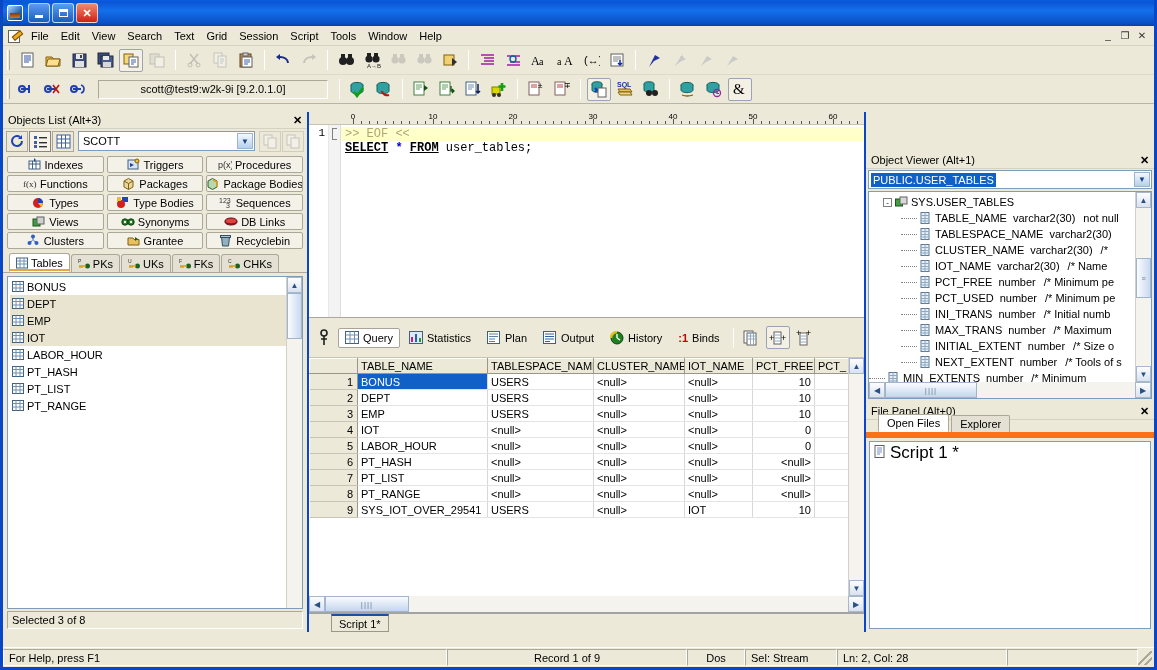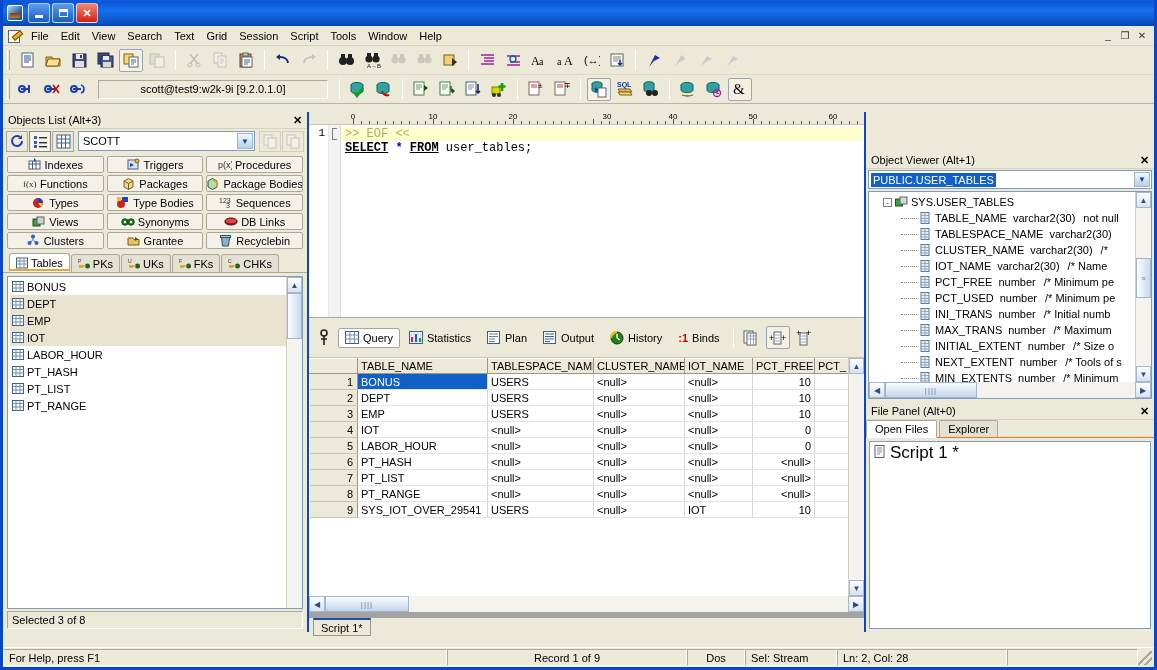--- a/index.html
+++ b/index.html
@@ -312,21 +312,21 @@
     font-size:11px; color:#000;
   }
   table.grid td.rn {
     background:#ece9d8; text-align:right; border-right:1px solid #9a968a;
     border-bottom:1px solid #c8c4b8; color:#000; padding-right:4px;
   }
   table.grid td.num { text-align:right; }
   table.grid td.cellsel { background:#1060c8; color:#fff; }
   .tabbar-bottom {
     height:20px; background:#ece9d8; display:flex; align-items:flex-start;
-    padding-left:4px; border-top:6px solid #a3a3a3;
+    padding-left:22px; border-top:2px solid #a3a3a3;
   }
   .scripttab {
     height:18px; padding:0 7px; background:#ece9d8;
     border:1px solid #9a968a; border-top:2px solid #1a4ea8;
     display:flex; align-items:center; font-size:11px; cursor:default;
   }
 
   
   .right-panel {
     width: 288px; flex:none; background:#ece9d8;
@@ -357,22 +357,22 @@
   }
   .tnode .dashes {
     width:16px; border-top:1px dotted #808080; height:1px; margin-right:2px; flex:none;
   }
   .tnode .tico { width:13px; height:13px; margin-right:3px; flex:none; }
   .tnode .tname { font-weight:normal; }
   .tnode .ttype { margin-left:6px; }
   .tnode .tcom { margin-left:8px; color:#000; }
 
   .fp-tabs {
-    height:18px; display:flex; align-items:center; padding-left:0;
-    border-bottom:1px solid #f97316;
+    height:18px; display:flex; align-items:flex-end; padding-left:12px;
+    border-bottom:6px solid #f97316;
   }
   .fptab {
     height:17px; padding:0 8px; background:#e4e1d4;
     border:1px solid #aca899; border-bottom:none; border-radius:2px 2px 0 0;
     font-size:11px; display:flex; align-items:center; cursor:default; margin-right:2px;
   }
   .fptab.active { background:#fff; border-bottom:1px solid #fff; height:18px; }
   .fp-list {
     flex:1; margin:3px 3px 3px 3px; background:#fff; border:1px solid #7f9db9;
     padding:3px 0 0 4px; overflow:hidden;
@@ -1024,21 +1024,21 @@
       <div class="lp-status">Selected 3 of 8</div>
     </div>
 
     <div class="center">
 
       <div class="editor-zone">
         <div class="ruler">
           <span class="rk" style="left:44px">0</span>
           <span class="rk" style="left:124px">10</span>
           <span class="rk" style="left:204px">20</span>
-          <span class="rk" style="left:298px">30</span>
+          <span class="rk" style="left:284px">30</span>
           <span class="rk" style="left:364px">40</span>
           <span class="rk" style="left:444px">50</span>
           <span class="rk" style="left:524px">60</span>
           <span id="ruler-ticks"><span class="tick maj" style="left:44px"></span><span class="tick" style="left:52px"></span><span class="tick" style="left:60px"></span><span class="tick" style="left:68px"></span><span class="tick" style="left:76px"></span><span class="tick" style="left:84px"></span><span class="tick" style="left:92px"></span><span class="tick" style="left:100px"></span><span class="tick" style="left:108px"></span><span class="tick" style="left:116px"></span><span class="tick maj" style="left:124px"></span><span class="tick" style="left:132px"></span><span class="tick" style="left:140px"></span><span class="tick" style="left:148px"></span><span class="tick" style="left:156px"></span><span class="tick" style="left:164px"></span><span class="tick" style="left:172px"></span><span class="tick" style="left:180px"></span><span class="tick" style="left:188px"></span><span class="tick" style="left:196px"></span><span class="tick maj" style="left:204px"></span><span class="tick" style="left:212px"></span><span class="tick" style="left:220px"></span><span class="tick" style="left:228px"></span><span class="tick" style="left:236px"></span><span class="tick" style="left:244px"></span><span class="tick" style="left:252px"></span><span class="tick" style="left:260px"></span><span class="tick" style="left:268px"></span><span class="tick" style="left:276px"></span><span class="tick maj" style="left:284px"></span><span class="tick" style="left:292px"></span><span class="tick" style="left:300px"></span><span class="tick" style="left:308px"></span><span class="tick" style="left:316px"></span><span class="tick" style="left:324px"></span><span class="tick" style="left:332px"></span><span class="tick" style="left:340px"></span><span class="tick" style="left:348px"></span><span class="tick" style="left:356px"></span><span class="tick maj" style="left:364px"></span><span class="tick" style="left:372px"></span><span class="tick" style="left:380px"></span><span class="tick" style="left:388px"></span><span class="tick" style="left:396px"></span><span class="tick" style="left:404px"></span><span class="tick" style="left:412px"></span><span class="tick" style="left:420px"></span><span class="tick" style="left:428px"></span><span class="tick" style="left:436px"></span><span class="tick maj" style="left:444px"></span><span class="tick" style="left:452px"></span><span class="tick" style="left:460px"></span><span class="tick" style="left:468px"></span><span class="tick" style="left:476px"></span><span class="tick" style="left:484px"></span><span class="tick" style="left:492px"></span><span class="tick" style="left:500px"></span><span class="tick" style="left:508px"></span><span class="tick" style="left:516px"></span><span class="tick maj" style="left:524px"></span><span class="tick" style="left:532px"></span><span class="tick" style="left:540px"></span><span class="tick" style="left:548px"></span></span>
         </div>
         <div class="editor-main">
           <div class="gutter">
             <div>1</div>
           </div>
           <div class="fold-col">
@@ -1373,21 +1373,21 @@
                 <div class="tnode" style="padding-left: 32px;">
                   <span class="dashes"></span>
                   <span class="tico"><svg width="13" height="12">
                       <rect x="2" y="0.5" width="8" height="11" fill="#e8eef6" stroke="#5a7a9a"></rect>
                       <path d="M2 3.5h8M2 6.5h8M2 9h8M6 0.5v11" stroke="#90a8c0"></path>
                     </svg></span>
                   <span class="tname">NEXT_EXTENT</span>
                   <span class="ttype">number</span>
                   <span class="tcom">/* Tools of s</span>
                 </div>
-                <div class="tnode" style="padding-left: 32px;">
+                <div class="tnode" style="">
                   <span class="dashes"></span>
                   <span class="tico"><svg width="13" height="12">
                       <rect x="2" y="0.5" width="8" height="11" fill="#e8eef6" stroke="#5a7a9a"></rect>
                       <path d="M2 3.5h8M2 6.5h8M2 9h8M6 0.5v11" stroke="#90a8c0"></path>
                     </svg></span>
                   <span class="tname">MIN_EXTENTS</span>
                   <span class="ttype">number</span>
                   <span class="tcom">/* Minimum</span>
                 </div>
               </div>

